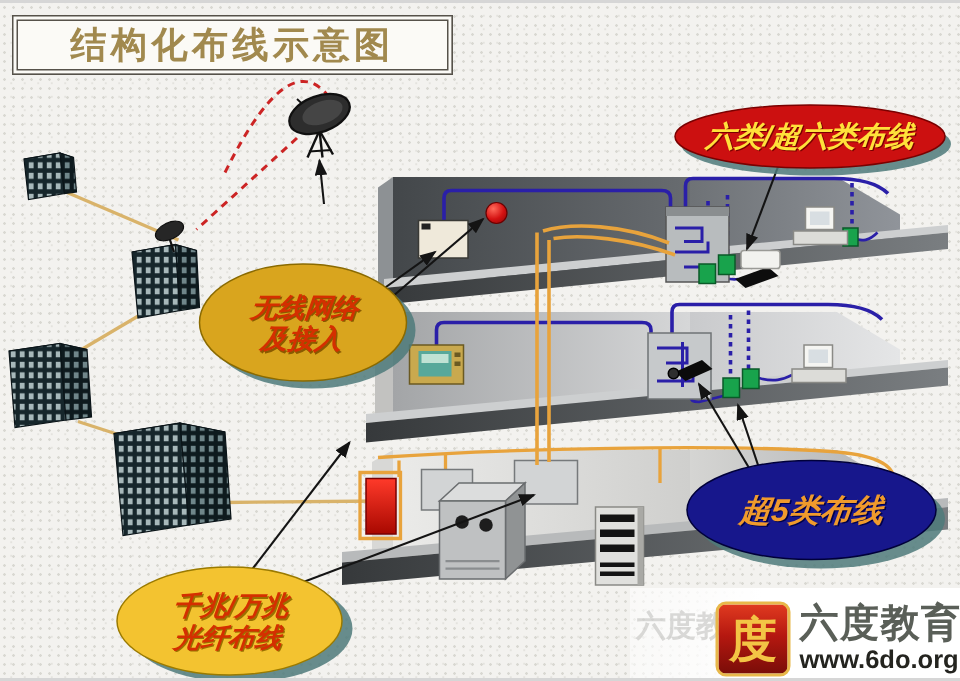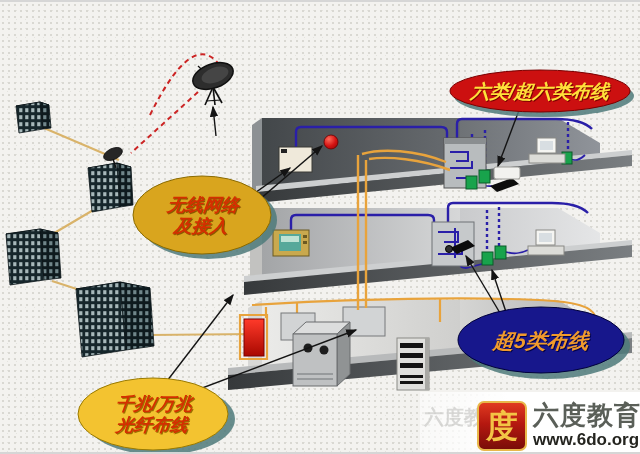--- a/index.html
+++ b/index.html
@@ -307,20 +307,23 @@
     <ellipse cx="540" cy="89" rx="90" ry="21" stroke="#7a0000" fill="#cc1010"></ellipse>
     <ellipse cx="208" cy="218" rx="69" ry="39" opacity="0.85" fill="#4e7a7a"></ellipse>
     <ellipse cx="202" cy="213" rx="69" ry="39" stroke="#8a6a00" fill="#d9a51e"></ellipse>
     <ellipse cx="547" cy="344" rx="83" ry="33" opacity="0.85" fill="#4e7a7a"></ellipse>
     <ellipse cx="541" cy="338" rx="83" ry="33" stroke="#00003a" fill="#17178c"></ellipse>
     <ellipse cx="160" cy="417" rx="75" ry="36" opacity="0.85" fill="#4e7a7a"></ellipse>
     <ellipse cx="153" cy="412" rx="75" ry="36" stroke="#9a7a00" fill="#f3c330"></ellipse>
   </g>
 </svg>
 
+<div class="overlay title-box">
+  <span class="title-text">结构化布线示意图</span>
+</div>
 
 <div class="overlay callout-label lbl-cat6">
   <span>六类/超六类布线</span>
 </div>
 <div class="overlay callout-label lbl-wireless">
   <span>无线网络</span>
   <span>及接入</span>
 </div>
 <div class="overlay callout-label lbl-cat5e">
   <span>超5类布线</span>

